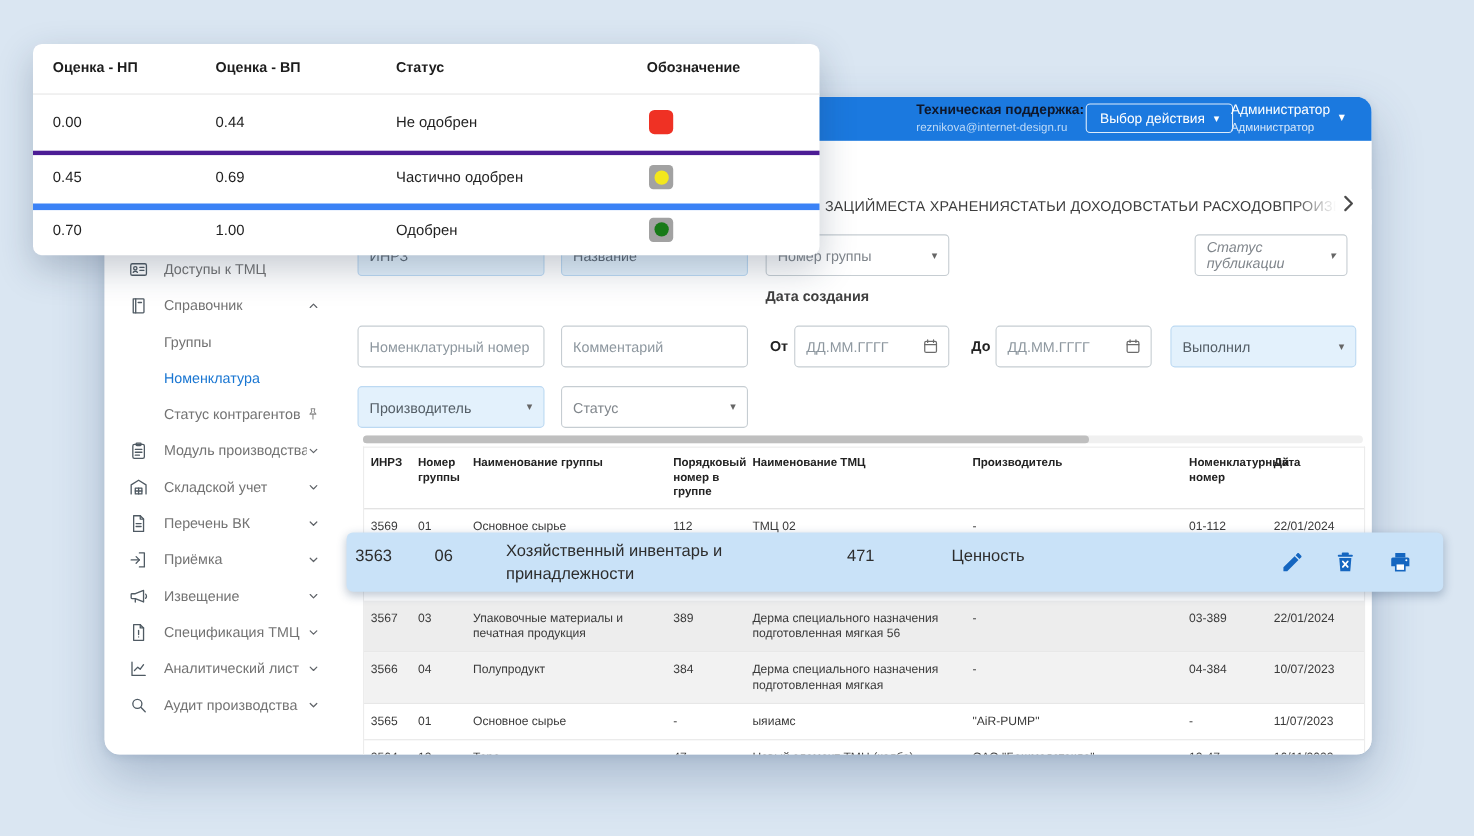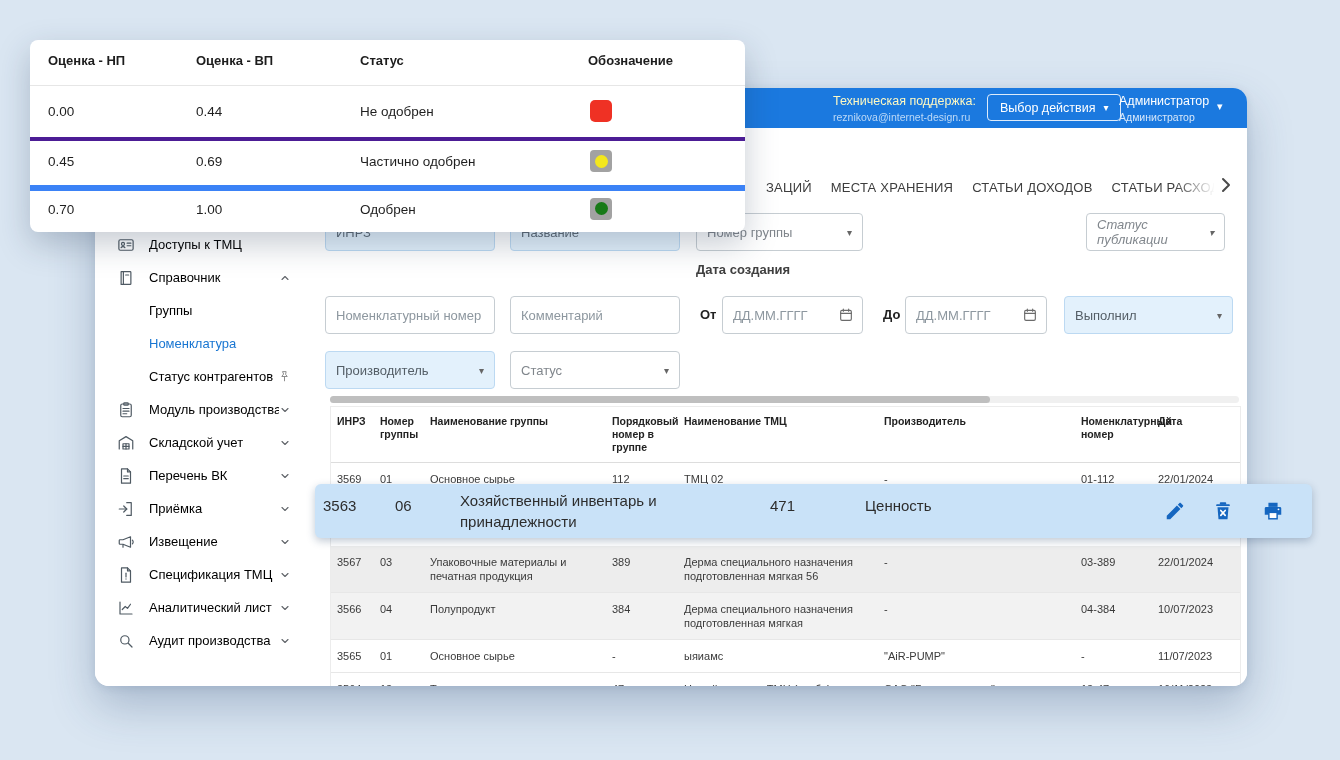--- a/index.html
+++ b/index.html
@@ -11,43 +11,43 @@
   
   .window{
     position:absolute;left:95px;top:88px;width:1152px;height:598px;
     background:#fff;border-radius:14px;overflow:hidden;
     box-shadow:0 20px 45px rgba(40,70,110,.28), 0 2px 8px rgba(40,70,110,.12);
   }
   .app-header{
     position:absolute;left:0;top:0;right:0;height:40px;background:#1b79df;
   }
   .support{position:absolute;left:738px;top:5px;line-height:14px;}
-  .support .lbl{color:#fef9c3;font-size:12.5px;}
+  .support .lbl{color:#0f172a;font-size:12.5px;font-weight:bold;}
   .support .mail{color:#bcd9f7;font-size:10.5px;display:block;margin-top:2px;}
   .action-btn{
     position:absolute;left:892px;top:6px;height:27px;box-sizing:border-box;
     border:1px solid rgba(255,255,255,.85);border-radius:4px;background:transparent;
     color:#fff;font-size:12.5px;padding:0 12px;display:flex;align-items:center;gap:8px;
     font-family:"Liberation Sans", sans-serif;cursor:pointer;
   }
   .admin{position:absolute;left:1024px;top:5px;line-height:14px;color:#fff;}
   .admin .nm{font-size:12.5px;}
   .admin .rl{font-size:10.5px;color:#d6e7fa;display:block;margin-top:2px;}
   .admin-caret{position:absolute;left:1122px;top:12px;color:#fff;font-size:11px;}
   
-  .tabs{position:absolute;left:655px;top:92px;display:flex;gap:19px;white-space:nowrap;margin-left:16px;}
+  .tabs{position:absolute;left:655px;top:92px;display:flex;white-space:nowrap;}
   .tab{font-size:13px;color:#3d3d3d;letter-spacing:.2px;cursor:pointer;}
   .tabs-fade{position:absolute;top:84px;right:0;width:72px;height:32px;
     background:linear-gradient(90deg, rgba(255,255,255,0), #ffffff 55%);}
   .tabs-next{position:absolute;top:89px;right:16px;cursor:pointer;}
   
   .sidebar{position:absolute;left:0;top:112px;width:212px;bottom:0;padding-top:28px;box-sizing:border-box;background:#fff;}
   .s-item{height:33px;display:flex;align-items:center;padding:0 16px 0 22px;cursor:pointer;}
   .s-ico{width:18px;height:18px;margin-right:14px;flex:0 0 18px;display:flex;align-items:center;}
-  .s-label{font-size:13px;color:#000000;flex:1;white-space:nowrap;overflow:hidden;}
+  .s-label{font-size:13px;color:#737373;flex:1;white-space:nowrap;overflow:hidden;}
   .s-item.sub{padding-left:54px;}
   .s-item.active .s-label{color:#1976d2;}
   .s-chev{margin-left:auto;display:flex;align-items:center;}
   
   .content{position:absolute;left:212px;top:112px;right:0;bottom:0;background:#fff;}
   .field{
     position:absolute;height:38px;box-sizing:border-box;border:1px solid #c6cdd2;border-radius:4px;
     background:#fff;font-size:13px;color:#444;font-family:"Liberation Sans", sans-serif;
   }
   input.field{padding:0 10px;outline:none;}

